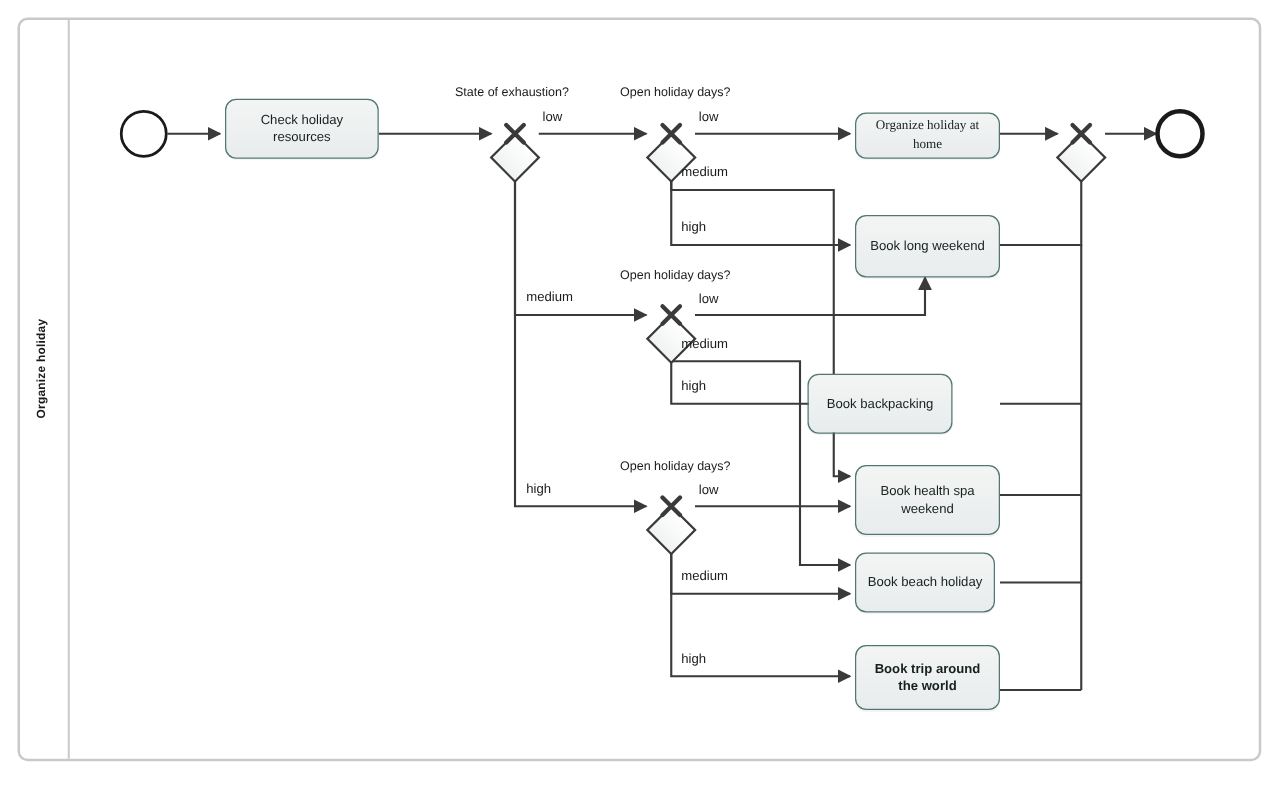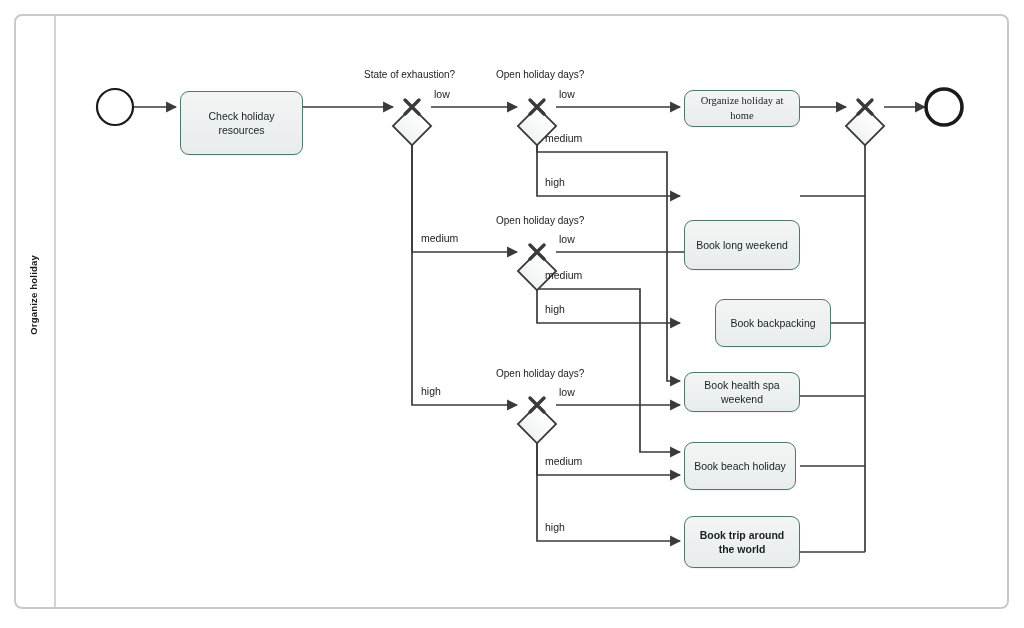--- a/index.html
+++ b/index.html
@@ -147,29 +147,29 @@
     </g>
     <g>
       <rect x="865" y="107" width="27" height="27" transform="rotate(45 865 107)" fill="url(#gwgrad)" stroke="#3a3a3a" stroke-width="1.8"></rect>
       <path d="M 858 100 L 872 114 M 872 100 L 858 114" stroke="#3a3a3a" stroke-width="3.4" stroke-linecap="round" fill="none"></path>
     </g>
   </g>
 </svg>
 
 <div class="pool-title" style="left:28px; top:255px;">Organize holiday</div>
 
-<div class="task" style="left:180px; top:91px; width:123px; height:64px;">Check holiday resources</div>
+<div class="task" style="left:180px; top:79px; width:123px; height:48px;">Check holiday resources</div>
 
 <div class="task" style="left:684px; top:90px; width:116px; height:37px;font-family:Liberation Serif, serif;">Organize holiday at home</div>
 
-<div class="task" style="left:684px; top:172px; width:116px; height:50px;margin-top:48px;">Book long weekend</div>
+<div class="task" style="left:684px; top:172px; width:116px; height:50px;">Book long weekend</div>
 
-<div class="task" style="left:715px; top:299px; width:116px; height:48px;">Book backpacking</div>
+<div class="task" style="left:646px; top:299px; width:116px; height:48px;">Book backpacking</div>
 
-<div class="task" style="left:684px; top:372px; width:116px; height:40px;">Book health spa weekend</div>
+<div class="task" style="left:684px; top:372px; width:116px; height:56px;">Book health spa weekend</div>
 
 <div class="task" style="left:684px; top:442px; width:112px; height:48px;">Book beach holiday</div>
 
 <div class="task" style="left:684px; top:516px; width:116px; height:52px;font-weight:bold;">Book trip around the world</div>
 
 <div class="gw-label" style="left:364px; top:69px;">State of exhaustion?</div>
 <div class="gw-label" style="left:496px; top:69px;">Open holiday days?</div>
 <div class="gw-label" style="left:496px; top:215px;">Open holiday days?</div>
 <div class="gw-label" style="left:496px; top:368px;">Open holiday days?</div>
 

